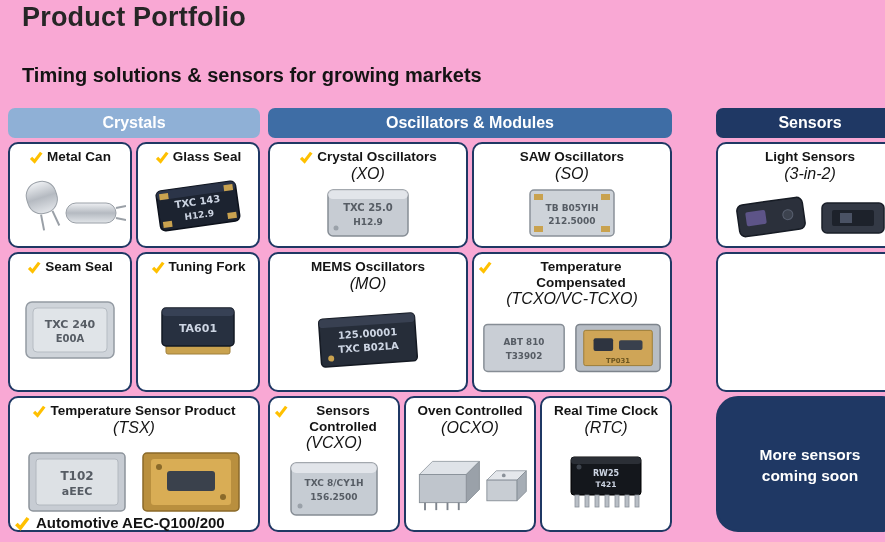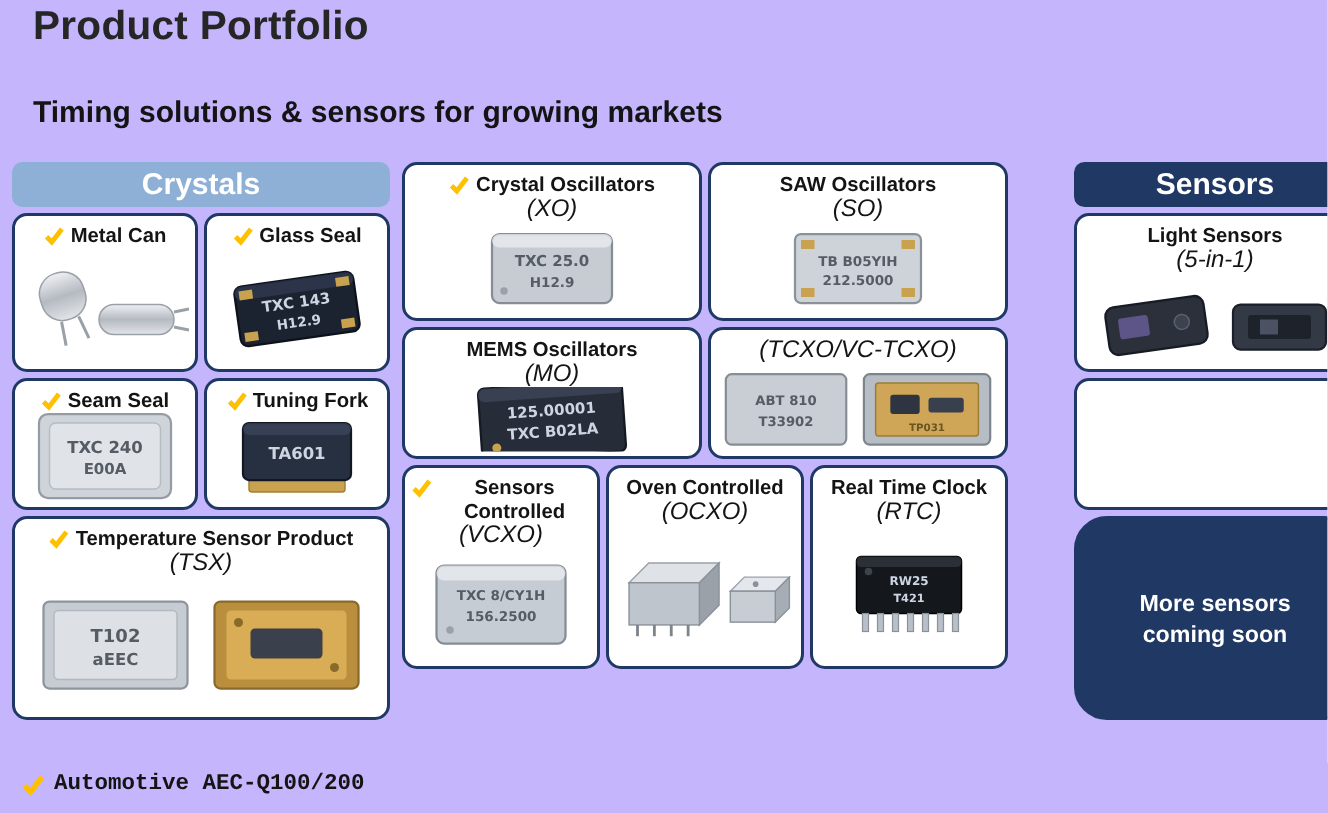--- a/index.html
+++ b/index.html
@@ -1,54 +1,54 @@
 <!DOCTYPE html>
 <html style="--crystals-header: #8FB0D6; --oscillators-header: #3E6DA5; --sensors-header: #1F3864; --cell-border: #1F3864; --check: #FFC000;"><head>
 <meta charset="utf-8">
 <style>
   * { box-sizing: border-box; }
   body { margin:0; background:#ffffff; font-family:"Liberation Sans", sans-serif; }
-  .slide { position:relative; width:885px; height:542px; background:#c4b5fd; overflow:hidden; }
+  .slide { position:relative; width:885px; height:542px; background:#f9a8d4; overflow:hidden; }
 
   .title { position:absolute; left:22px; top:2px; margin:0; font-size:27px; font-weight:bold; color:#262626; letter-spacing:0.2px; }
   .subtitle { position:absolute; left:22px; top:64px; margin:0; font-size:20px; font-weight:bold; color:#141414;text-align:right; }
 
   .col { position:absolute; top:108px; display:flex; flex-direction:column; gap:4px; }
   .col-crystals { left:8px;  width:252px; }
   .col-osc      { left:268px; width:404px; }
   .col-sensors  { left:716px; width:188px; }
 
-  .col-header { height:30px; border-radius:7px; color:#fff; font-weight:bold; font-size:20px;
+  .col-header { height:30px; border-radius:7px; color:#fff; font-weight:bold; font-size:16px;
                 display:flex; align-items:center; justify-content:center; flex:0 0 auto; }
   .hdr-crystals { background: var(--crystals-header, #8FB0D6); }
   .hdr-osc      { background: var(--oscillators-header, #3E6DA5); }
   .hdr-sensors  { background: var(--sensors-header, #1F3864); }
 
   .row { display:flex; gap:4px; flex:0 0 auto; }
   .row1 { height:106px; }
-  .row2 { height:88px; }
+  .row2 { height:140px; }
   .row3 { height:136px; }
 
   .cell { flex:1; min-width:0; border:2px solid var(--cell-border,#1F3864); border-radius:10px; background:#fff;
           display:flex; flex-direction:column; align-items:center; padding:5px 4px 3px; }
   .cell-head { display:flex; align-items:flex-start; justify-content:center; gap:4px; }
   .check { flex:0 0 auto; margin-top:1px; }
   .check svg { width:14px; height:14px; display:block; }
   .check path { stroke: var(--check,#FFC000); }
   .footnote .check svg { width:16px; height:16px; }
   .cell-label { font-weight:bold; font-size:13.5px; color:#141414; text-align:center; line-height:1.15; }
   .cell-sub { font-size:16px; color:#141414; text-align:center; line-height:1.1;font-style:italic; }
   .cell-img { flex:1; width:100%; display:flex; align-items:center; justify-content:center; overflow:hidden; }
 
   .cell-dark { background: var(--sensors-header,#1F3864); border-color: var(--sensors-header,#1F3864);
                justify-content:center; gap:2px;border-radius:22px; }
   .dark-line { color:#fff; font-weight:bold; font-size:15.5px; line-height:1.25; }
 
   .footnote { position:absolute; left:14px; top:514px; display:flex; gap:6px;
-              font-weight:bold; font-size:15px; color:#141414;font-family:Liberation Mono, monospace; }
+              font-weight:bold; font-size:15px; color:#141414; }
 
   svg text { font-family:"DejaVu Sans", sans-serif; }
   .chip-txt-light { fill:#cdd5e3; font-weight:bold; }
   .chip-txt-dark  { fill:#565c64; font-weight:bold; }
   .chip-txt-gold  { fill:#6b5520; font-weight:bold; }
 </style>
 </head>
 <body>
 
 <div class="slide">
@@ -178,20 +178,21 @@
             <rect x="146" y="32" width="48" height="20" rx="3" fill="#3a414c"></rect>
             <circle cx="138" cy="28" r="3" fill="#8a6a2a"></circle>
               <circle cx="202" cy="58" r="3" fill="#8a6a2a"></circle>
           </svg>
         </div>
       </div>
     </div>
   </section>
 
   <section class="col col-osc">
+    <div class="col-header hdr-osc">Oscillators &amp; Modules</div>
 
     <div class="row row1">
       <div class="cell">
         <div class="cell-head">
           <span class="check">
               <svg viewBox="0 0 24 24">
                 <path d="M3.5 13.5 L9.5 19.5 L21 4.5" fill="none" stroke-width="5.5"></path>
               </svg>
             </span>
           <span class="cell-label">Crystal Oscillators</span>
@@ -240,20 +241,28 @@
               <rect x="32" y="8" width="96" height="9" rx="4" fill="#4a5469" opacity="0.5"></rect>
               <circle cx="42" cy="48" r="3" fill="#c9a24f"></circle>
               <text x="80" y="29" class="chip-txt-light" font-size="10" text-anchor="middle">125.00001</text>
               <text x="80" y="43" class="chip-txt-light" font-size="10" text-anchor="middle">TXC B02LA</text>
             </g>
           </svg>
         </div>
       </div>
 
       <div class="cell">
+        <div class="cell-head">
+          <span class="check">
+              <svg viewBox="0 0 24 24">
+                <path d="M3.5 13.5 L9.5 19.5 L21 4.5" fill="none" stroke-width="5.5"></path>
+              </svg>
+            </span>
+          <span class="cell-label">Temperature Compensated</span>
+        </div>
         <div class="cell-sub">(TCXO/VC-TCXO)</div>
         <div class="cell-img">
           <svg width="192" height="66" viewBox="0 0 192 66">
             <rect x="6" y="10" width="82" height="48" rx="4" fill="#c9ced5" stroke="#868d95" stroke-width="1.5"></rect>
             <text x="47" y="31" class="chip-txt-dark" font-size="9" text-anchor="middle">ABT 810</text>
             <text x="47" y="45" class="chip-txt-dark" font-size="9" text-anchor="middle">T33902</text>
             <rect x="100" y="10" width="86" height="48" rx="4" fill="#b7bdc5" stroke="#7d848c" stroke-width="1.5"></rect>
             <rect x="108" y="16" width="70" height="36" rx="2" fill="#cfa557" stroke="#9c7c35"></rect>
             <rect x="118" y="24" width="20" height="13" rx="2" fill="#2e3440"></rect>
             <rect x="144" y="26" width="24" height="10" rx="2" fill="#39404d"></rect>
@@ -333,21 +342,21 @@
   </section>
 
   <section class="col col-sensors">
     <div class="col-header hdr-sensors">Sensors</div>
 
     <div class="row row1">
       <div class="cell">
         <div class="cell-head">
           <span class="cell-label">Light Sensors</span>
         </div>
-        <div class="cell-sub">(5-in-1)</div>
+        <div class="cell-sub">(3-in-2)</div>
         <div class="cell-img">
           <svg width="168" height="60" viewBox="0 0 168 60">
             <g transform="rotate(-8 45 34)">
               <rect x="12" y="18" width="66" height="32" rx="6" fill="#2b303b" stroke="#161b24" stroke-width="1.5"></rect>
               <rect x="20" y="26" width="20" height="14" rx="2" fill="#5d5488"></rect>
               <circle cx="62" cy="34" r="5" fill="#3c424e" stroke="#596070"></circle>
             </g>
             <rect x="96" y="20" width="62" height="30" rx="5" fill="#333945" stroke="#1a1f29" stroke-width="1.5"></rect>
             <rect x="106" y="27" width="42" height="16" rx="2" fill="#1d222b"></rect>
             <rect x="114" y="30" width="12" height="10" fill="#4a5264"></rect>

